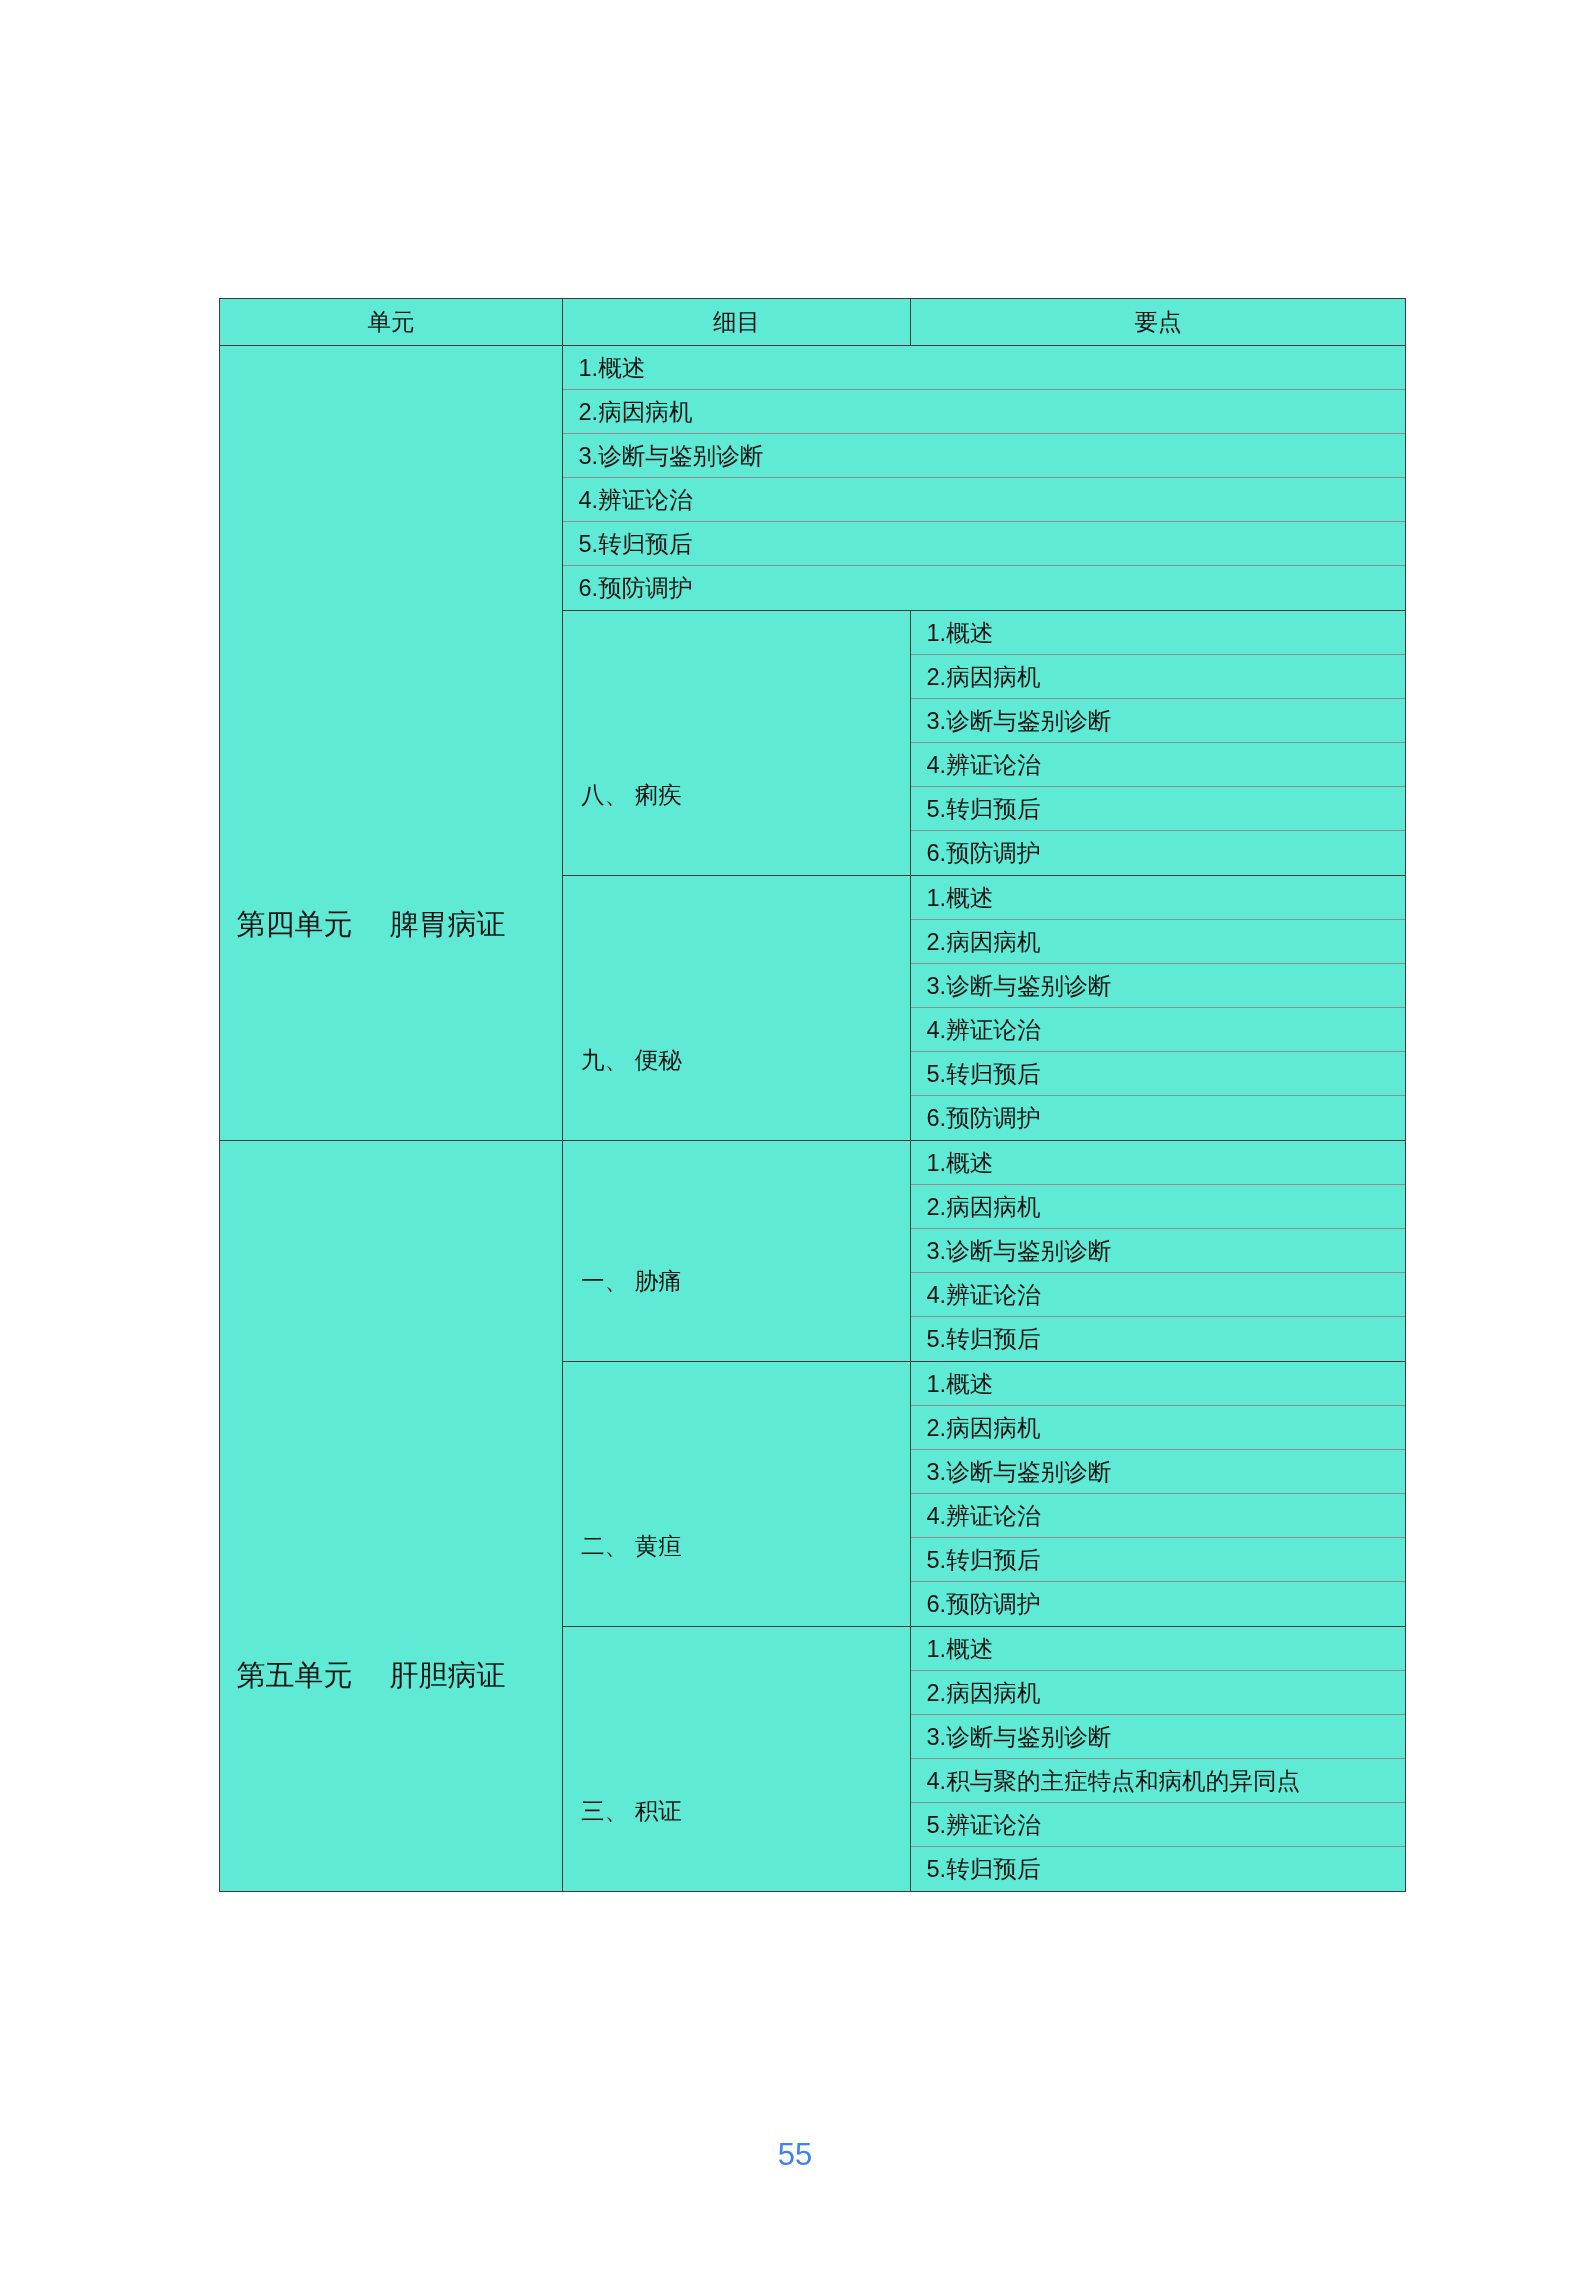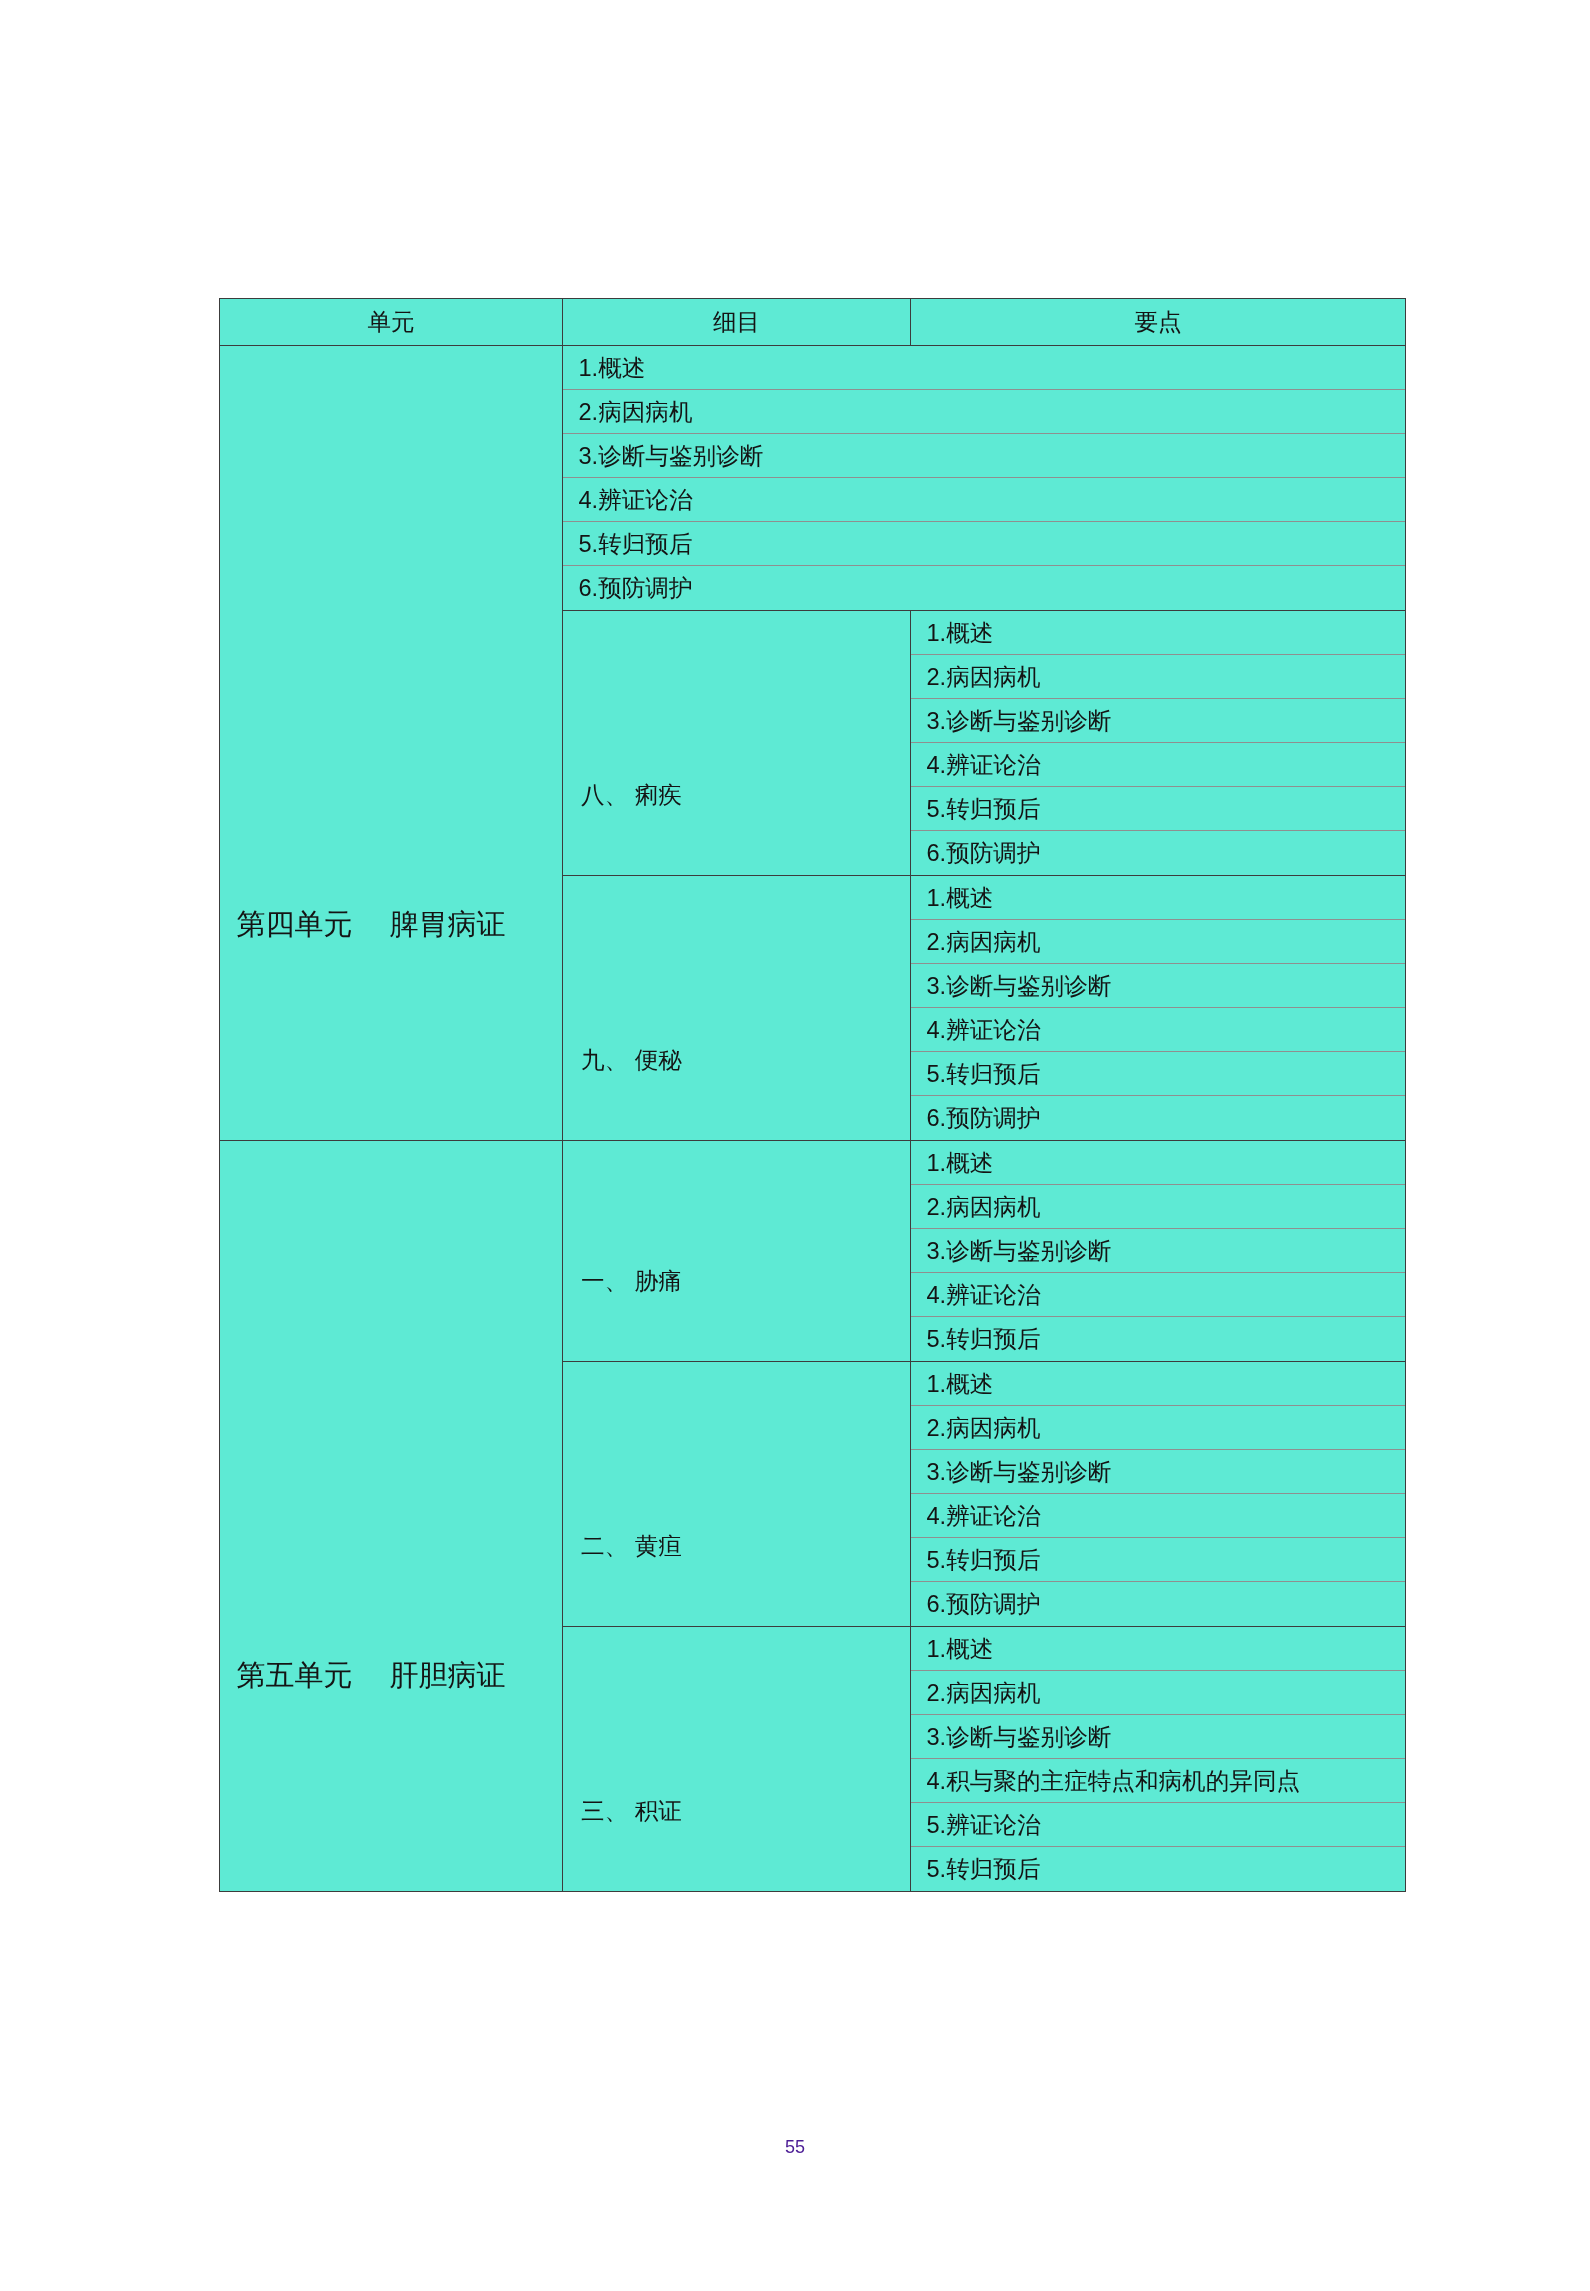--- a/index.html
+++ b/index.html
@@ -35,21 +35,21 @@
     height:44px;
     border-bottom:1.4px solid #8f8f8f;
     display:flex; align-items:center;
     padding-left:15.5px;
     font-size:23.6px;
     overflow:hidden;
   }
   .pt:last-child { border-bottom:none; }
   .pageno {
     position:absolute; top:2137px; left:0; width:100%;
-    text-align:center; font-size:18px; color:#4c1d95;
+    text-align:center; font-size:31px; color:#3b82f6;
   }
 </style>
 </head>
 <body>
 
 <div class="table">
 
   <div class="thead">
     <div class="hc c1">单元</div>
     <div class="hc c2">细目</div>

